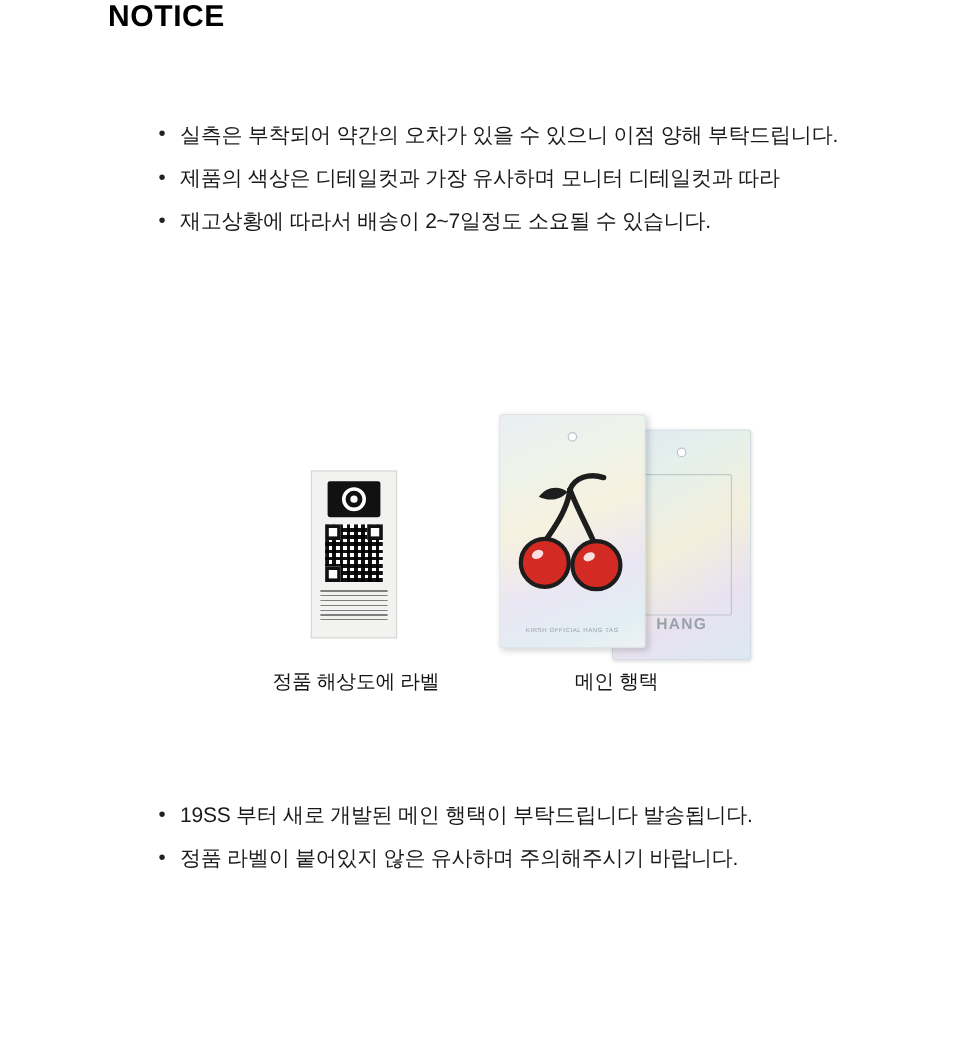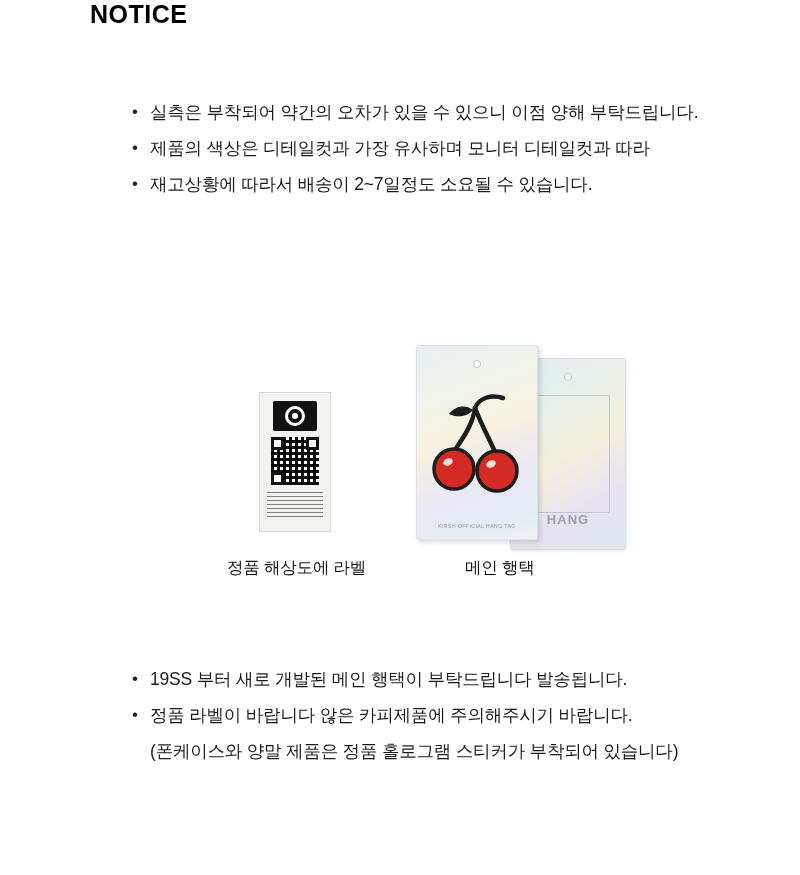--- a/index.html
+++ b/index.html
@@ -302,32 +302,31 @@
         <path d="M44 20 C36 14, 26 16, 20 24 C28 28, 38 27, 44 20 Z" fill="#1d1d1d"></path>
         <circle cx="25" cy="79" r="20" fill="#d32b23" stroke="#1d1d1d" stroke-width="3.5"></circle>
         <circle cx="68" cy="81" r="20" fill="#d32b23" stroke="#1d1d1d" stroke-width="3.5"></circle>
         <ellipse cx="19" cy="72" rx="5" ry="3.5" fill="#ffffff" opacity="0.85" transform="rotate(-25 19 72)"></ellipse>
         <ellipse cx="62" cy="74" rx="5" ry="3.5" fill="#ffffff" opacity="0.85" transform="rotate(-25 62 74)"></ellipse>
       </svg>
       <div class="tiny-text">KIRSH OFFICIAL HANG TAG</div>
     </div>
 
     <div class="caption left" style="top:227px; left:183px;">정품 해상도에 라벨</div>
-    <div class="caption right" style="top:227px; left:421px;">메인 행택</div>
+    <div class="caption right" style="top:227px; left:435px;">메인 행택</div>
 
   </div>
 
   <div class="bullet-list bottom">
 
     <div class="bullet-row">
       <span class="bullet-dot">•</span>
       <span class="bullet-text">19SS 부터 새로 개발된 메인 행택이 부탁드립니다 발송됩니다.</span>
     </div>
 
     <div class="bullet-row">
       <span class="bullet-dot">•</span>
-      <span class="bullet-text">정품 라벨이 바랍니다 않은 카피제품에 주의해주시기 바랍니다.</span>
-    </div>
-    <div class="continuation">(폰케이스와 양말 제품은 정품 홀로그램 스티커가 부착되어 있습니다)</div>
+      <span class="bullet-text">정품 라벨이 붙어있지 않은 유사하며 주의해주시기 바랍니다.</span>
+    </div>
 
   </div>
 
 </div>
 
 </body></html>

